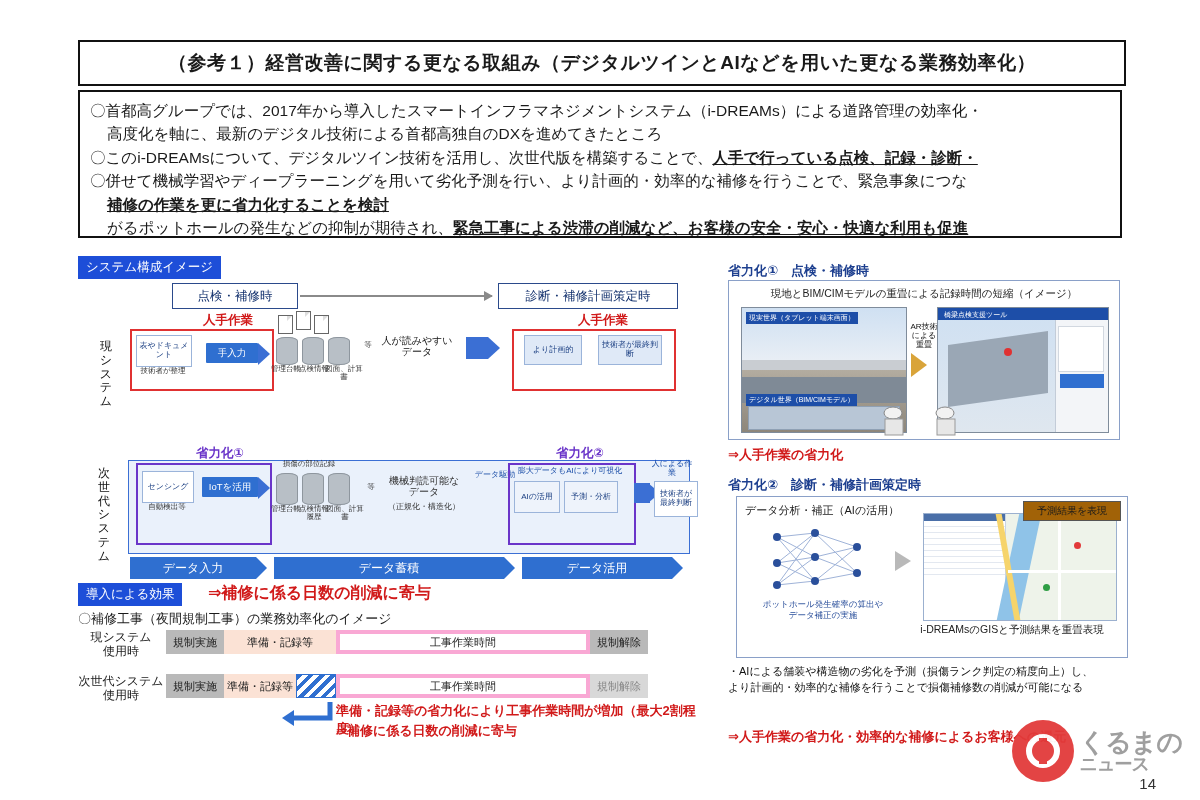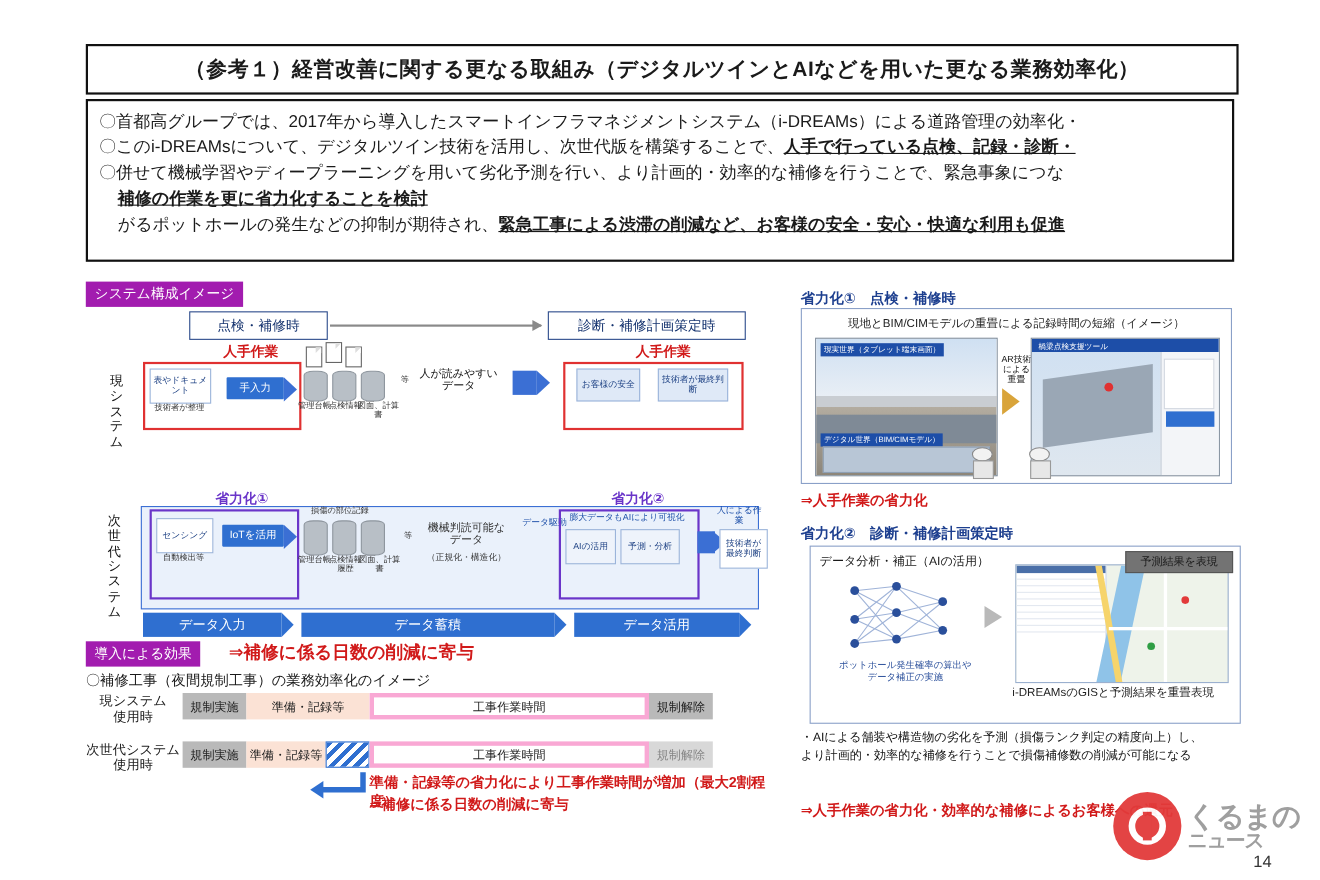--- a/index.html
+++ b/index.html
@@ -24,21 +24,21 @@
   .lead-box{
     position:absolute;left:78px;top:90px;width:1044px;height:148px;
     border:2px solid #111;padding:8px 10px 0 10px;box-sizing:border-box;
   }
   .lead-line{font-size:15.5px;line-height:1.45;margin:0 0 1px 0;}
   .lead-line .ul{text-decoration:underline;font-weight:bold;}
   .lead-indent{padding-left:17px;text-indent:-17px;}
 
   
   .grey-tag{
-    position:absolute;background:#a21caf;color:#fff;font-size:12.5px;
+    position:absolute;background:#1d4ed8;color:#fff;font-size:12.5px;
     padding:3px 8px;font-weight:normal;white-space:nowrap;
   }
 
   
   .left-panel{position:absolute;left:78px;top:255px;width:620px;height:350px;}
   .phase-box{
     position:absolute;border:1px solid #2b4a8b;background:#fff;
     font-size:12.5px;display:flex;align-items:center;justify-content:center;
     color:#14326e;
   }
@@ -138,20 +138,23 @@
 <body>
 
 <div class="page">
 
   <div class="title-box">（参考１）経営改善に関する更なる取組み（デジタルツインとAIなどを用いた更なる業務効率化）</div>
 
   <div class="lead-box">
     <div class="lead-line lead-indent">
       <span>〇首都高グループでは、2017年から導入したスマートインフラマネジメントシステム（i-DREAMs）による道路管理の効率化・</span>
     </div>
+    <div class="lead-line" style="padding-left:17px;">
+      <span>高度化を軸に、最新のデジタル技術による首都高独自のDXを進めてきたところ</span>
+    </div>
     <div class="lead-line lead-indent">
       <span>〇このi-DREAMsについて、デジタルツイン技術を活用し、次世代版を構築することで、</span><span class="ul">人手で行っている点検、記録・診断・</span>
     </div>
     <div class="lead-line lead-indent">
       <span>〇併せて機械学習やディープラーニングを用いて劣化予測を行い、より計画的・効率的な補修を行うことで、緊急事象につな</span>
     </div>
     <div class="lead-line" style="padding-left:17px;">
       <span class="ul">補修の作業を更に省力化することを検討</span>
     </div>
     <div class="lead-line" style="padding-left:17px;">
@@ -191,21 +194,21 @@
     <div class="mini" style="left:282px;top:86px;width:16px;">等</div>
 
     <div class="mini-blue" style="left:300px;top:80px;width:78px;font-size:10px;color:#111;">人が読みやすい<br>データ</div>
 
     <div class="bigarrow" style="left:388px;top:82px;width:22px;height:22px;"></div>
     <div class="tri-right" style="left:410px;top:82px;"></div>
 
     <div class="label-red" style="left:500px;top:57px;">人手作業</div>
     <div class="red-frame" style="left:434px;top:74px;width:160px;height:58px;"></div>
     <div class="chip" style="left:446px;top:80px;width:56px;height:28px;background:#dfe9f7;">
-      <span>お客様の安全</span>
+      <span>より計画的</span>
     </div>
     <div class="chip" style="left:520px;top:80px;width:62px;height:28px;background:#dfe9f7;">
       <span>技術者が最終判断</span>
     </div>
 
     <div class="sys-label" style="left:6px;top:212px;width:40px;">次<br>世<br>代<br>シ<br>ス<br>テ<br>ム</div>
 
     <div class="mini" style="left:330px;top:180px;width:56px;font-size:10px;margin-top:40px;">他システム</div>
     <div class="mini" style="left:352px;top:212px;width:40px;font-size:9px;">連携</div>
 
@@ -380,21 +383,21 @@
         <div class="row"></div>
         <div class="row"></div>
       </div>
       <div class="river" style="left:44%;top:0;width:22px;height:100%;transform:skewX(-12deg);"></div>
       <div class="road" style="left:42%;top:0;width:6px;height:100%;transform:skewX(10deg);"></div>
       <div class="road2" style="left:44%;top:56px;right:0;height:3px;"></div>
       <div class="road2" style="left:70%;top:0;width:3px;height:100%;"></div>
       <div style="position:absolute;left:78%;top:28px;width:7px;height:7px;border-radius:50%;background:#e23a3a;"></div>
       <div style="position:absolute;left:62%;top:70px;width:7px;height:7px;border-radius:50%;background:#2f9e44;"></div>
     </div>
-    <div style="position:absolute;left:286px;top:4px;width:96px;height:18px;border:1px solid #555;background:#737373;font-size:10px;display:flex;align-items:center;justify-content:center;">予測結果を表現</div>
+    <div style="position:absolute;left:286px;top:4px;width:96px;height:18px;border:1px solid #555;background:#a16207;font-size:10px;display:flex;align-items:center;justify-content:center;">予測結果を表現</div>
 
     <div class="caption" style="position:absolute;left:160px;top:126px;width:230px;">i-DREAMsのGISと予測結果を重畳表現</div>
   </div>
 
   <div class="note-text" style="position:absolute;left:728px;top:664px;width:400px;">・AIによる舗装や構造物の劣化を予測（損傷ランク判定の精度向上）し、</div>
   <div class="note-text" style="position:absolute;left:728px;top:680px;width:400px;">より計画的・効率的な補修を行うことで損傷補修数の削減が可能になる</div>
 
   <div class="arrow-red" style="position:absolute;left:728px;top:728px;">⇒人手作業の省力化・効率的な補修によるお客様への還元</div>
 
   <div class="wm">

